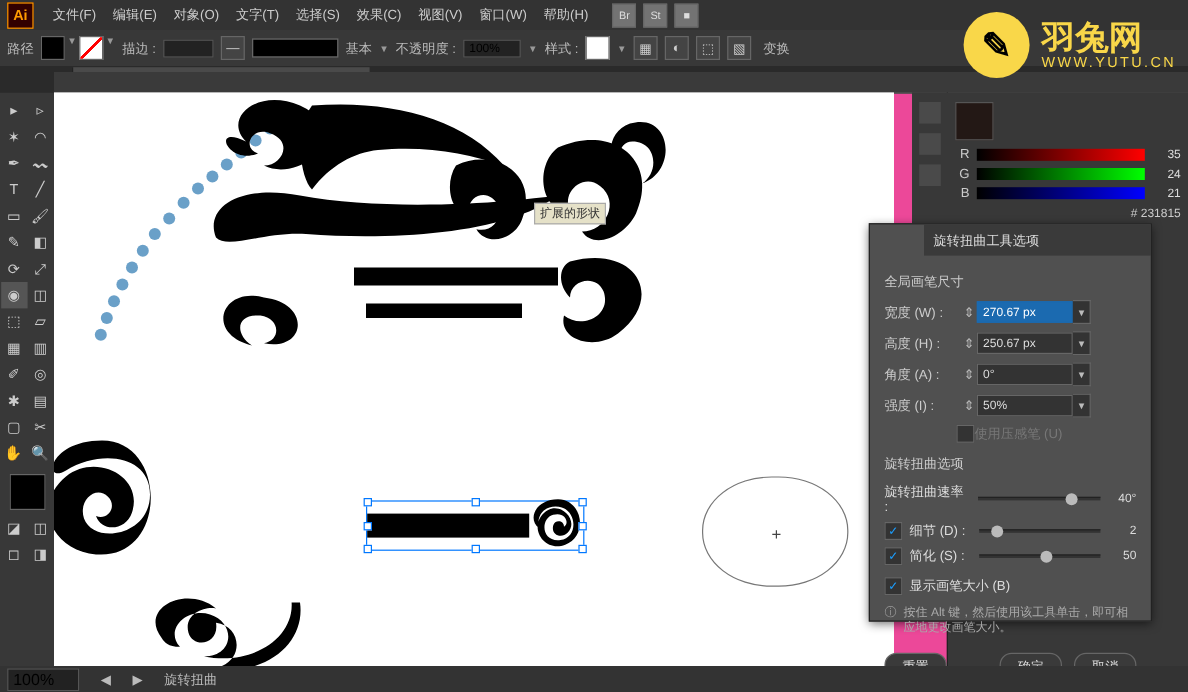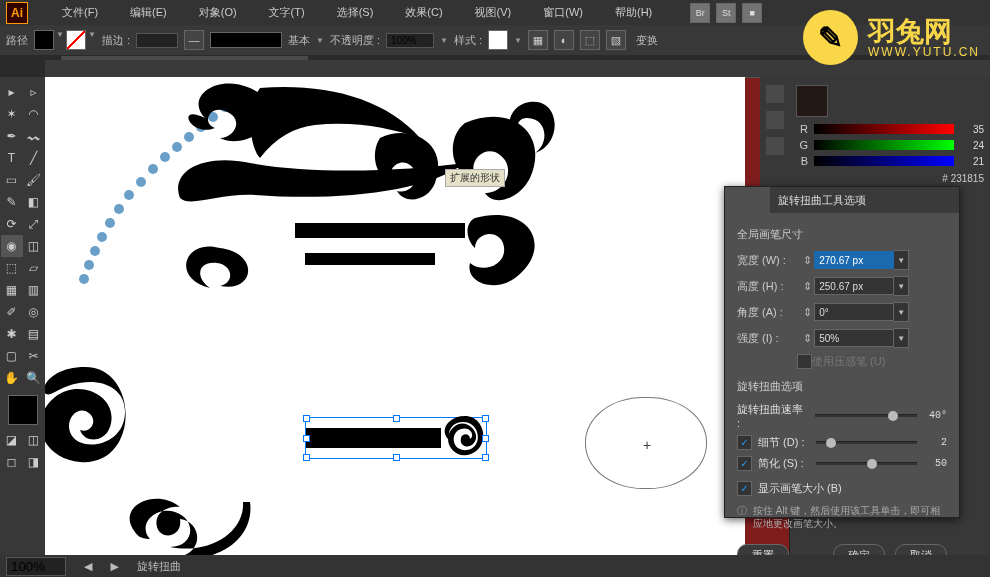--- a/index.html
+++ b/index.html
@@ -12,21 +12,21 @@
     width: 990px;
     height: 577px;
     position: relative;
   }
   .menubar {
     height: 25px;
     background: #333;
     display: flex;
     align-items: center;
     padding: 0 6px;
-    gap: 20px;
+    gap: 2px;
   }
   .ai-logo {
     width: 20px; height: 20px;
     background: #330000;
     color: #ff9a00;
     font-weight: bold;
     font-size: 12px;
     display: flex;
     align-items: center; justify-content: center;
     margin-right: 8px;
@@ -84,21 +84,21 @@
     border-left:1px solid #222;
     display:flex; align-items:center; gap:6px;
   }
   .doc-tab .close-x { font-size:11px; }
   .main-area {
     position: absolute;
     top: 77px;
     left: 45px;
     right: 0;
     bottom: 22px;
-    background: #7f1d1d;
+    background: #ec4899;
   }
   .canvas {
     position:absolute;
     left: 0; top: 0;
     width: 700px;
     height: 478px;
     background: #fff;
     overflow:hidden;
   }
   .ruler-top {
@@ -191,21 +191,21 @@
   .dlg-input {
     background:#333; border:1px solid #666; color:#ddd;
     width:70px; height:16px; padding:0 4px; font-size:10px;
   }
   .dlg-input.sel { background:#1b6ab0; color:#fff; border-color:#1b6ab0; }
   .dlg-dd { width:14px; height:18px; background:#333; border:1px solid #666; border-left:none; display:flex;align-items:center;justify-content:center; font-size:8px; color:#bbb; }
   .slider-row { display:flex; align-items:center; gap:6px; margin-bottom:6px;}
   .slider-label { width:72px; text-align:left; font-size:11px; }
   .slider-line { flex:1; height:2px; background:#333; border-top:1px solid #222; position:relative;}
   .slider-knob { position:absolute; top:-4px; width:10px; height:10px; border-radius:5px; background:#bbb; }
-  .slider-val { width:24px; text-align:right; font-size:10px;font-family:Liberation Mono, monospace;}
+  .slider-val { width:24px; text-align:right; font-size:10px;}
   .chk-row { display:flex; align-items:center; gap:6px; margin-top:10px; font-size:11px;}
   .chk { width:13px;height:13px;background:#333;border:1px solid #666;display:flex;align-items:center;justify-content:center;font-size:10px;color:#1b9eff;}
   .chk.on::after { content:"✓"; }
   .dlg-note { font-size:10px; color:#aaa; margin-top:8px; padding-left:16px; position:relative; line-height:1.3;}
   .dlg-note::before { content:"ⓘ"; position:absolute; left:0; top:0; color:#999;}
   .dlg-buttons { display:flex; gap:10px; margin-top:14px; justify-content:space-between; }
   .dlg-btn { background:#3a3a3a; border:1px solid #666; border-radius:10px; padding:3px 14px; font-size:11px; color:#ddd; cursor:pointer;}
   
   .art-swirl { position:absolute; }
   .swirl-big {

